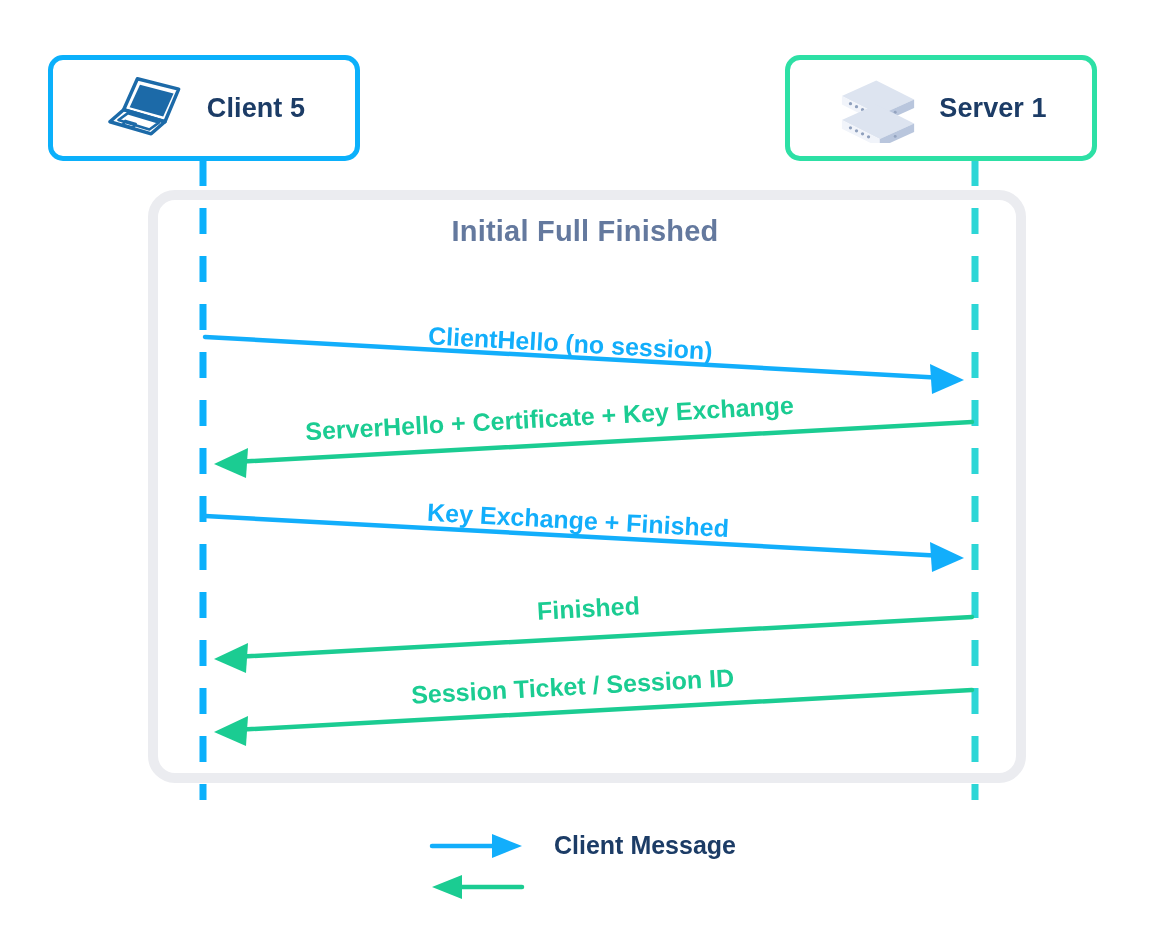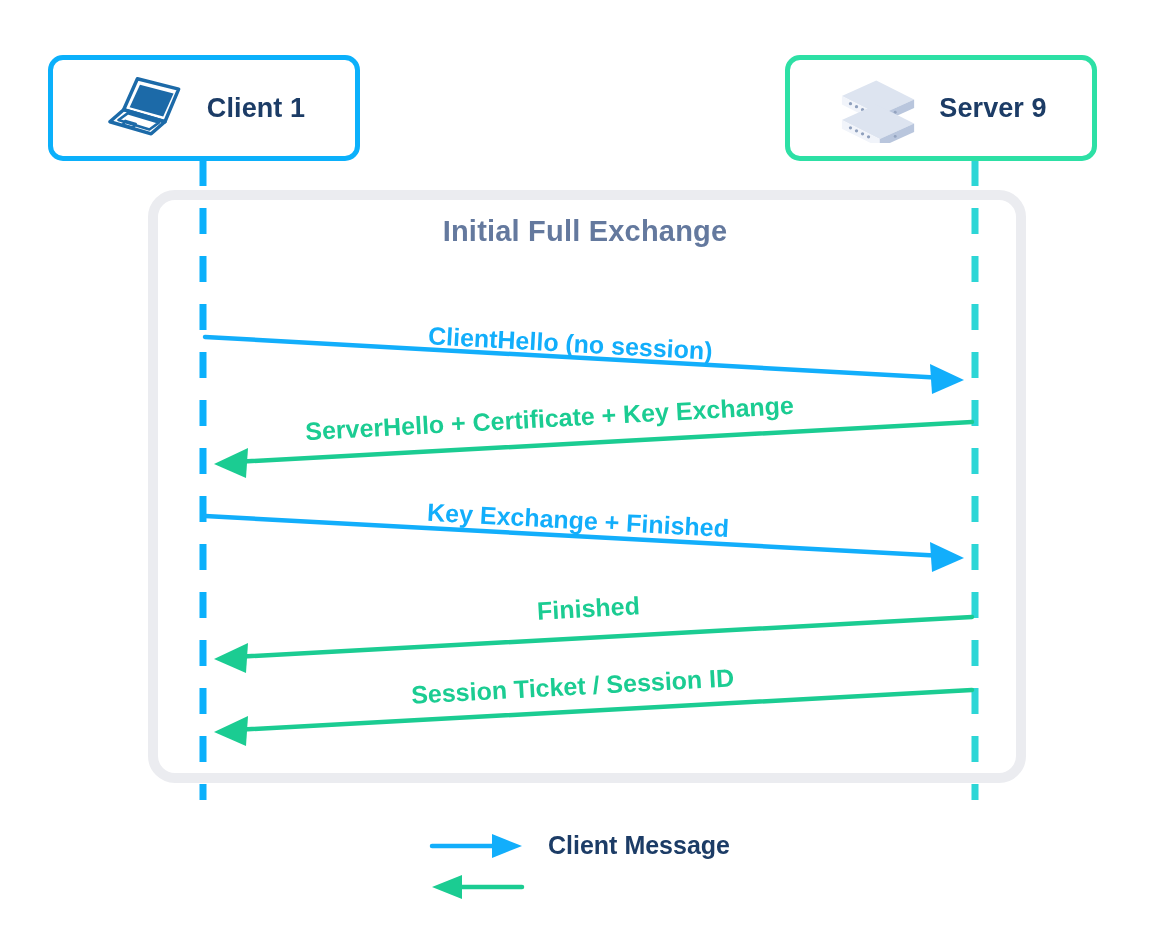--- a/index.html
+++ b/index.html
@@ -18,21 +18,21 @@
 
   
   .section-title{position:absolute;width:1170px;text-align:center;
                  font-size:29px;font-weight:bold;color:#64799E;letter-spacing:.2px;}
 
   
   .msg-label{position:absolute;font-size:25px;font-weight:bold;white-space:nowrap;
              transform-origin:50% 50%;}
   .msg-label.client{color:#12AEFB;}
   .msg-label.server{color:#1BCC92;}
-  .legend-row{position:absolute;display:flex;align-items:center;gap:22px;justify-content:flex-end;}
+  .legend-row{position:absolute;display:flex;align-items:center;gap:28px;justify-content:flex-end;}
   .legend-text{font-size:25px;font-weight:bold;color:#1C3C66;white-space:nowrap;}
   .legend-swatch{width:98px;height:26px;display:block;flex:0 0 auto;}
 </style>
 </head>
 <body>
 
 <div id="stage">
 
   <svg class="layer" viewBox="0 0 1170 941">
     <defs>
@@ -76,21 +76,21 @@
     <svg class="actor-icon" viewBox="0 0 100 80">
 
       <path d="M40 6 L88 18 L72 56 L24 42 Z" fill="none" stroke="#1C6AA8" stroke-width="4" stroke-linejoin="round"></path>
       <path d="M43 13 L82 23 L70 50 L31 39 Z" fill="#1C6AA8"></path>
 
       <path d="M24 42 L72 56 L56 70 L8 56 Z" fill="none" stroke="#1C6AA8" stroke-width="4" stroke-linejoin="round"></path>
       <path d="M29 46 L65 57 L54 65 L18 54 Z" fill="none" stroke="#1C6AA8" stroke-width="3" stroke-linejoin="round"></path>
 
       <path d="M26 55 L38 58.5 L35 63 L23 59.5 Z" fill="none" stroke="#1C6AA8" stroke-width="3" stroke-linejoin="round"></path>
     </svg>
-    <span class="actor-label">Client 1</span>
+    <span class="actor-label">Client 5</span>
   </div>
 
   <div class="actor-box" style="left:785px;top:55px;width:312px;height:106px;border:5px solid #2DE0A5;">
     <svg class="actor-icon" viewBox="0 0 100 80">
 
       <path d="M48 8 L92 30 L52 48 L8 26 Z" fill="#DDE4F0"></path>
       <path d="M8 26 L52 48 L52 58 L8 36 Z" fill="#F1F4FA"></path>
       <path d="M52 48 L92 30 L92 40 L52 58 Z" fill="#B9C6DD"></path>
       <circle cx="18" cy="35" r="1.9" fill="#8FA0BD"></circle>
         <circle cx="25" cy="38.5" r="1.9" fill="#8FA0BD"></circle>
@@ -100,24 +100,24 @@
 
       <path d="M48 36 L92 58 L52 76 L8 54 Z" fill="#DDE4F0"></path>
       <path d="M8 54 L52 76 L52 86 L8 64 Z" fill="#F1F4FA"></path>
       <path d="M52 76 L92 58 L92 68 L52 86 Z" fill="#B9C6DD"></path>
       <circle cx="18" cy="63" r="1.9" fill="#8FA0BD"></circle>
         <circle cx="25" cy="66.5" r="1.9" fill="#8FA0BD"></circle>
       <circle cx="32" cy="70" r="1.9" fill="#8FA0BD"></circle>
         <circle cx="39" cy="73.5" r="1.9" fill="#8FA0BD"></circle>
       <circle cx="70" cy="73" r="1.7" fill="#93A3BF"></circle>
     </svg>
-    <span class="actor-label">Server 9</span>
+    <span class="actor-label">Server 1</span>
   </div>
 
-  <div class="section-title" style="left:0;top:215px;">Initial Full Exchange</div>
+  <div class="section-title" style="left:0;top:215px;">Initial Full Finished</div>
 
   <div class="msg-label client" style="left:428px;top:329px;transform:rotate(3.1deg);">ClientHello (no session)</div>
 
   <div class="msg-label server" style="left:305px;top:404px;transform:rotate(-3.1deg);">ServerHello + Certificate + Key Exchange</div>
 
   <div class="msg-label client" style="left:427px;top:506px;transform:rotate(3.1deg);">Key Exchange + Finished</div>
 
   <div class="msg-label server" style="left:537px;top:594px;transform:rotate(-3.1deg);">Finished</div>
 
   <div class="msg-label server" style="left:411px;top:672px;transform:rotate(-3.1deg);">Session Ticket / Session ID</div>

